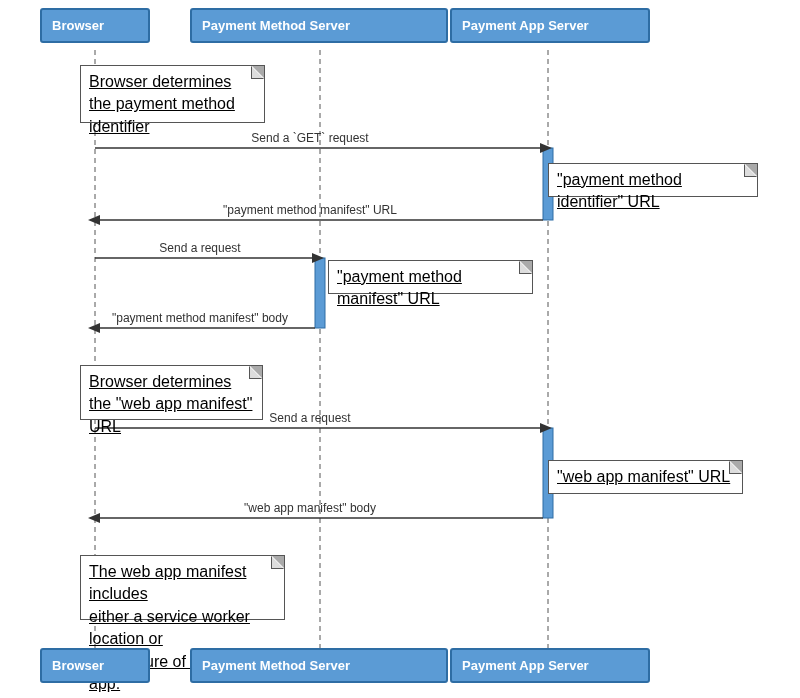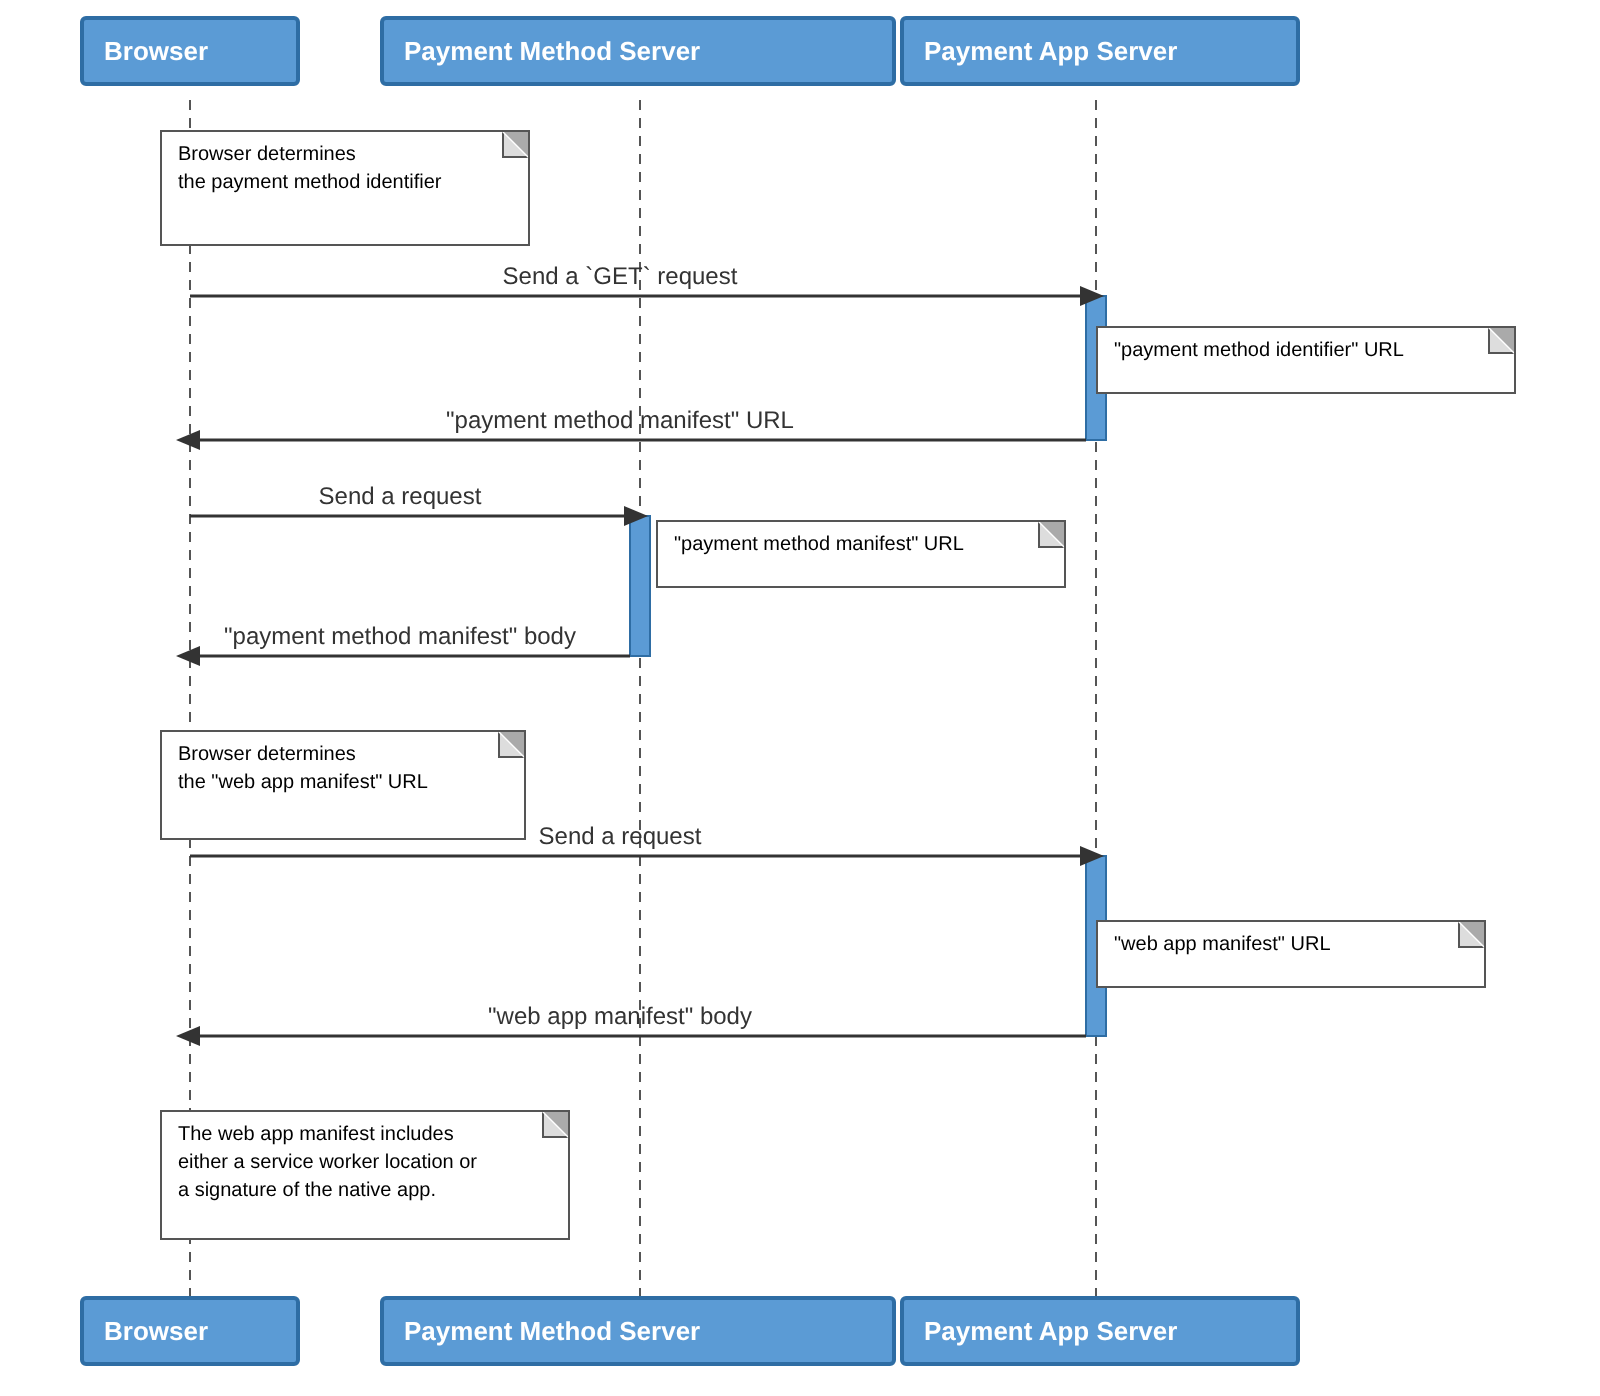--- a/index.html
+++ b/index.html
@@ -30,22 +30,23 @@
       border: 2px solid #2e6da4;
       border-radius: 3px;
     }
 
     
     .note {
       position: absolute;
       background: #fff;
       border: 1px solid #555;
       padding: 5px 8px;
-      font-size: 10px;
+      font-size: 16px;
       line-height: 1.4;
+      text-decoration: underline;
     }
     .note::before {
       content: '';
       position: absolute;
       top: 0;
       right: 0;
       width: 12px;
       height: 12px;
       background: #ddd;
       border-left: 1px solid #555;

